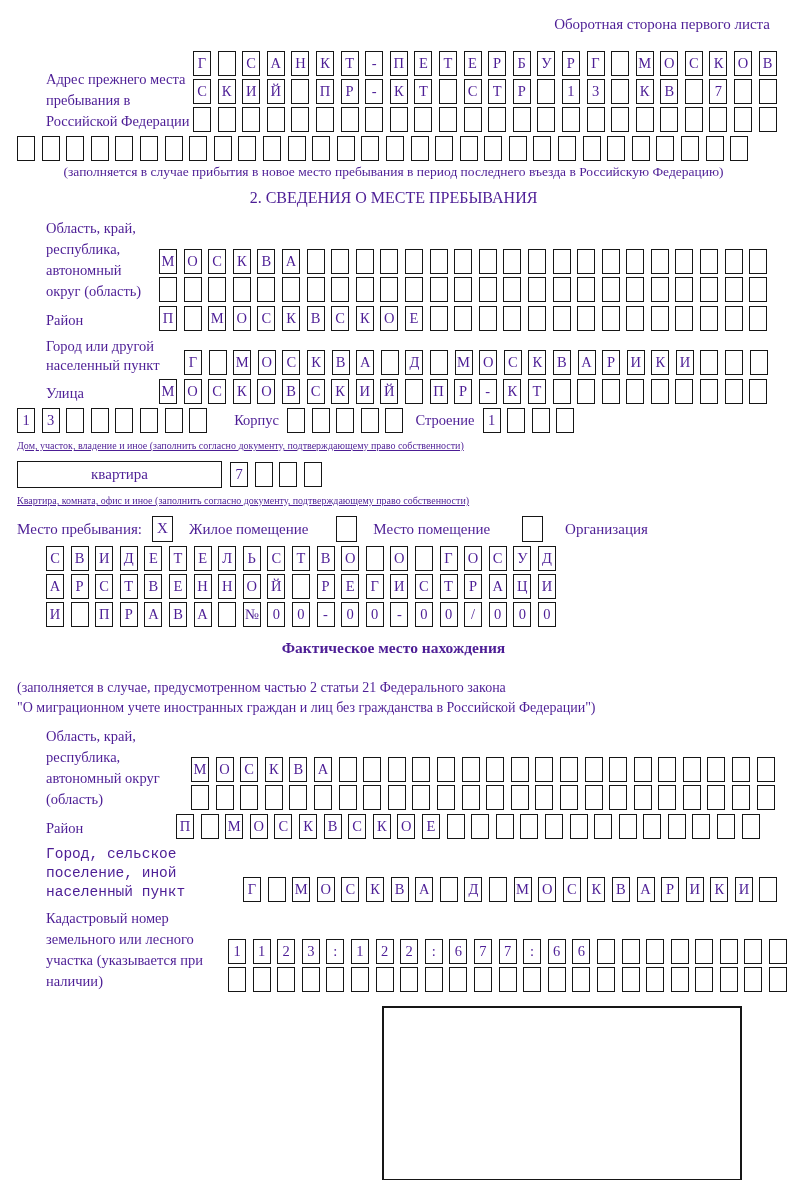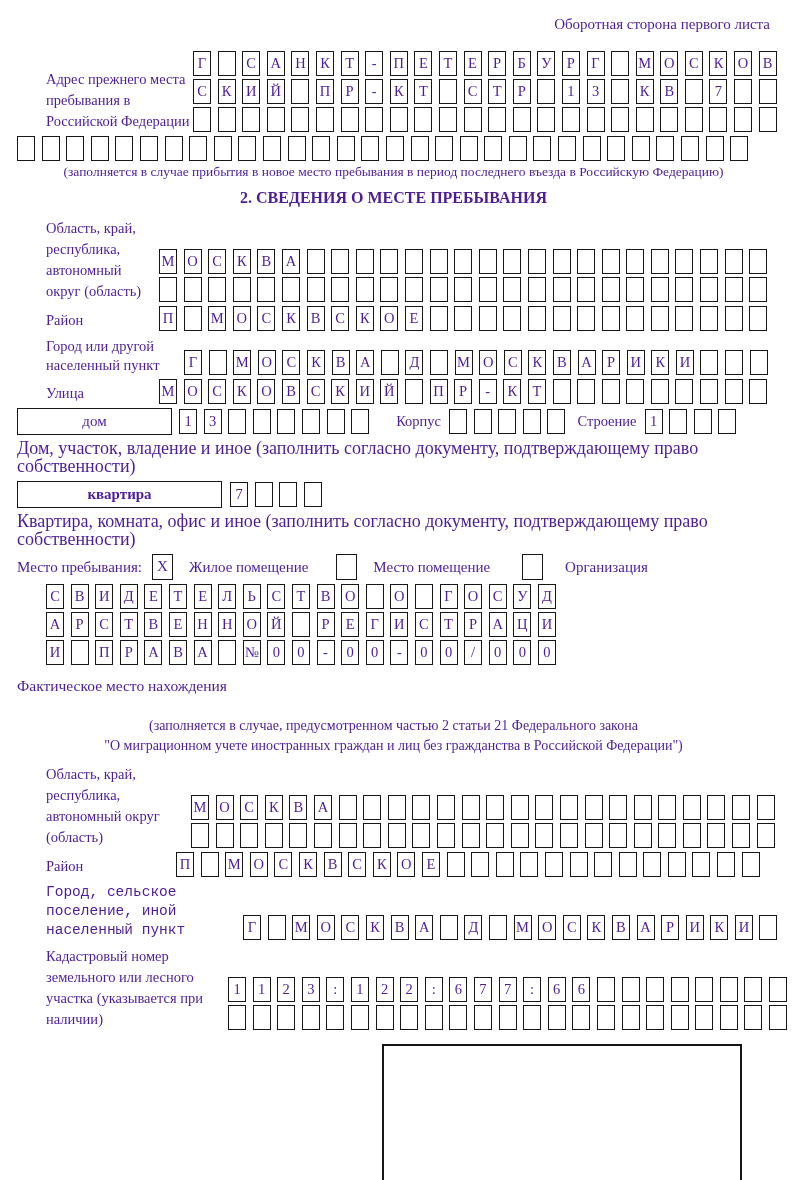--- a/index.html
+++ b/index.html
@@ -17,33 +17,33 @@
   .cb{
     flex:0 0 auto;width:18px;height:25px;box-sizing:border-box;
     border:1.8px solid #161616;text-align:center;font-size:14.5px;line-height:22px;
     background:#fff;
   }
   .chk{
     flex:0 0 auto;width:21px;height:26px;box-sizing:border-box;
     border:1.8px solid #161616;text-align:center;font-size:15px;line-height:23px;
   }
   .cap{font-size:13.5px;text-align:center;line-height:18px;margin:2px 0 4px 0;}
-  .cap-left{font-size:18px;line-height:18px;margin:2px 0 6px 0;}
-  .sec-title{text-align:center;font-weight:bold;font-size:16px;margin:6px 0 8px 0;}
-  .sub-title{text-align:left;font-weight:normal;font-size:15.5px;margin:10px 0 6px 0;}
+  .cap-left{font-size:10px;line-height:18px;margin:2px 0 6px 0;text-decoration:underline;}
+  .sec-title{text-align:center;font-weight:normal;font-size:16px;margin:6px 0 8px 0;}
+  .sub-title{text-align:center;font-weight:bold;font-size:15.5px;margin:10px 0 6px 0;}
   .bigbox{
     box-sizing:border-box;border:1.8px solid #161616;height:27px;
     display:flex;align-items:center;justify-content:center;font-size:15px;
   }
   .inline-row{display:flex;align-items:center;margin-bottom:4px;}
   .stamp-box{
     box-sizing:border-box;border:2px solid #161616;width:360px;height:175px;
     margin:14px 0 8px 365px;
   }
-  .fact-cap{text-align:center;font-size:14px;line-height:20px;margin-bottom:6px;margin-top:20px;}
+  .fact-cap{font-size:14px;line-height:20px;margin-bottom:6px;margin-top:20px;}
 </style>
 </head>
 <body>
 
 <div class="page">
 
   <div class="hdr-note">Оборотная сторона первого листа</div>
 
   <div class="field">
     <div class="flabel" style="width:147px;">Адрес прежнего места пребывания в Российской Федерации</div>
@@ -310,21 +310,20 @@
         <span class="cb"></span>
         <span class="cb"></span>
         <span class="cb"></span>
         <span class="cb"></span>
         <span class="cb"></span>
         <span class="cb"></span>
       </div>
   </div>
 
   <div class="inline-row">
-    <div class="bigbox" style="width:155px;margin-right:7px;">дом</div>
     <div class="boxrow">
         <span class="cb">1</span>
         <span class="cb">3</span>
         <span class="cb"></span>
         <span class="cb"></span>
         <span class="cb"></span>
         <span class="cb"></span>
         <span class="cb"></span>
         <span class="cb"></span>
       </div>
@@ -340,21 +339,21 @@
     <div class="boxrow">
         <span class="cb">1</span>
         <span class="cb"></span>
         <span class="cb"></span>
         <span class="cb"></span>
       </div>
   </div>
   <div class="cap-left">Дом, участок, владение и иное (заполнить согласно документу, подтверждающему право собственности)</div>
 
   <div class="inline-row">
-    <div class="bigbox" style="width:205px;margin-right:8px;font-weight:bold;">квартира</div>
+    <div class="bigbox" style="width:205px;margin-right:8px;">квартира</div>
     <div class="boxrow">
         <span class="cb">7</span>
         <span class="cb"></span>
         <span class="cb"></span>
         <span class="cb"></span>
       </div>
   </div>
   <div class="cap-left">Квартира, комната, офис и иное (заполнить согласно документу, подтверждающему право собственности)</div>
 
   <div class="inline-row">

